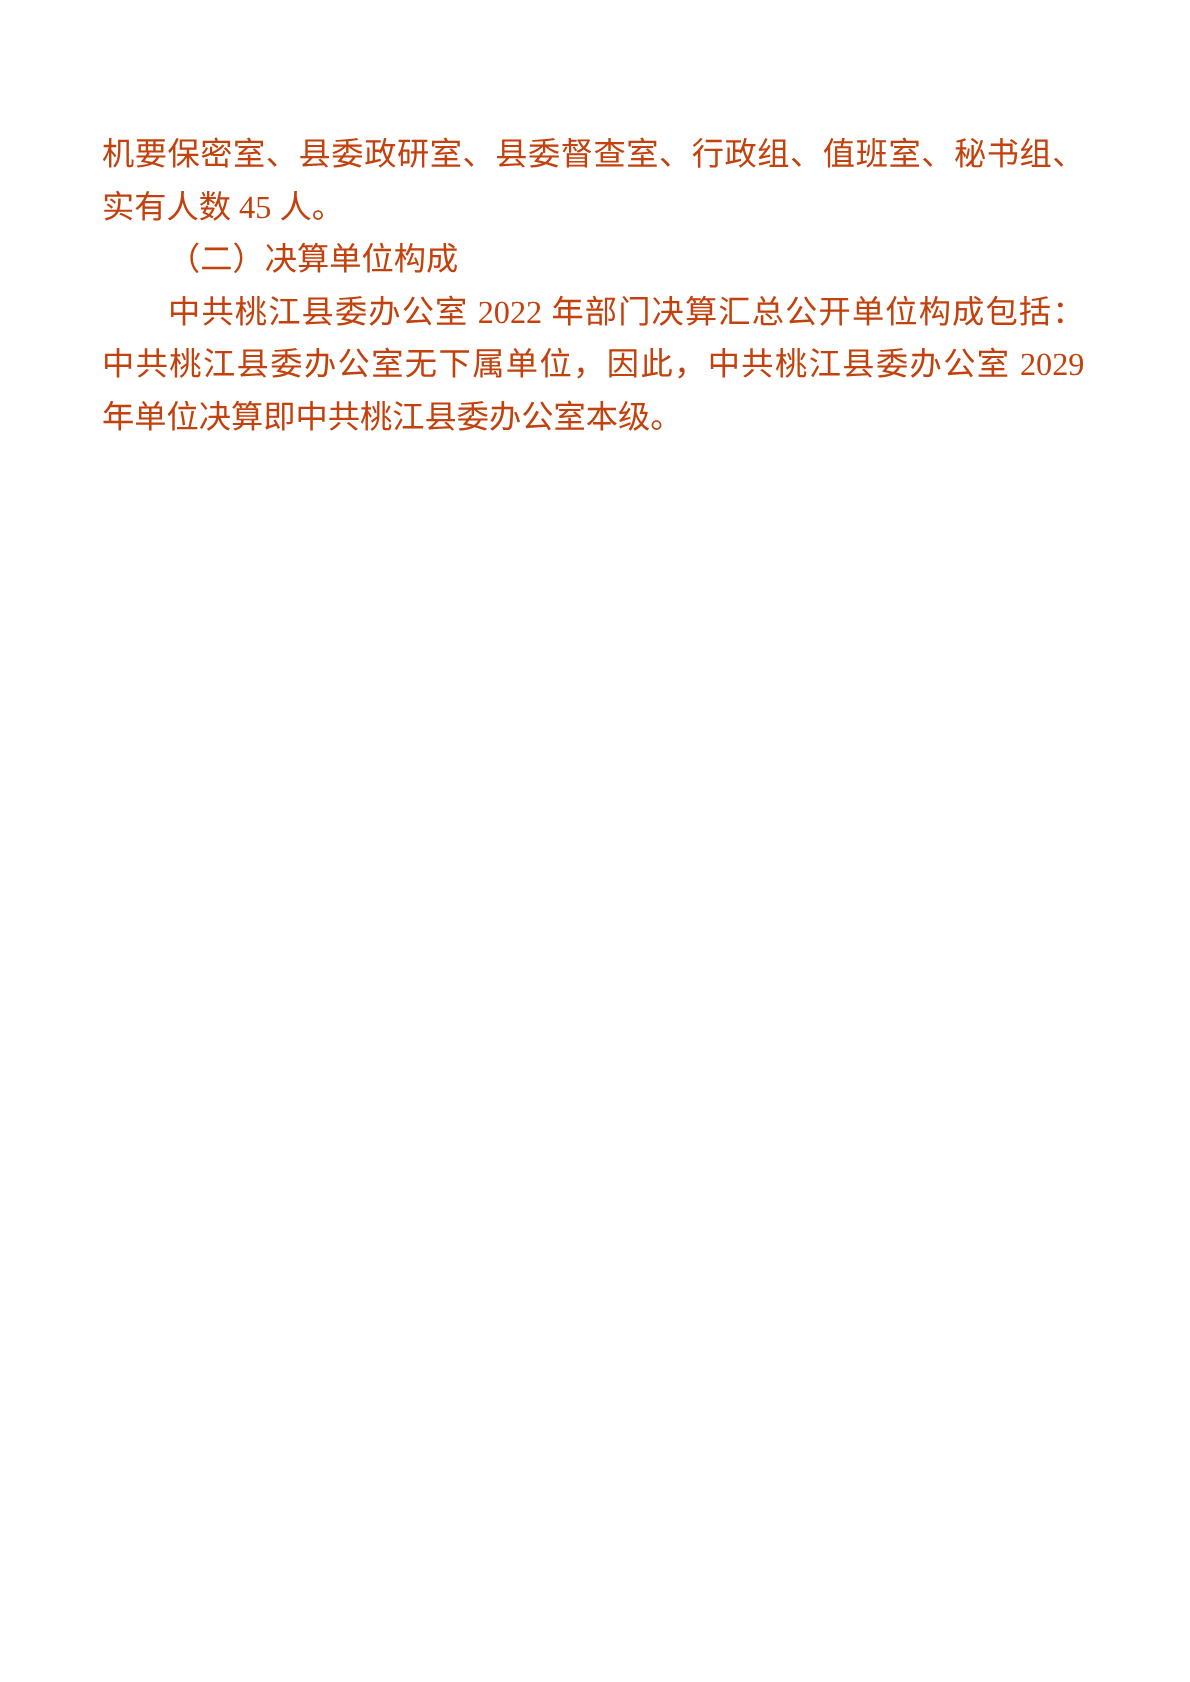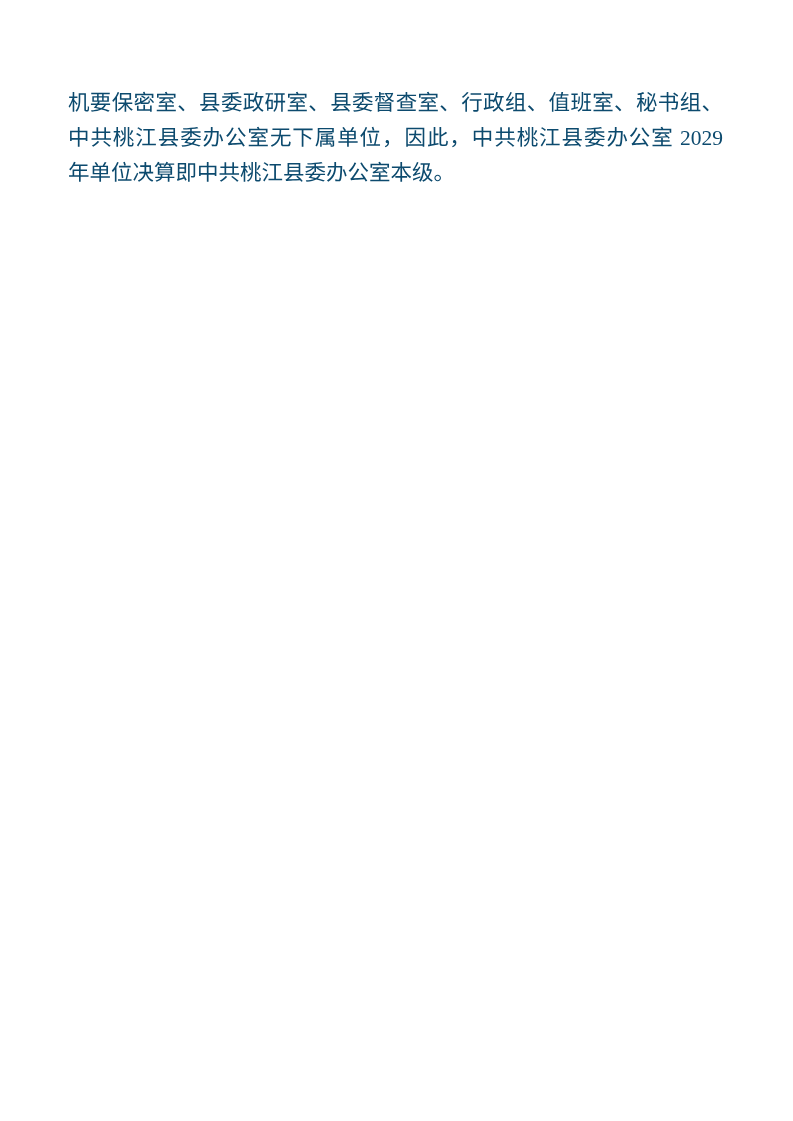--- a/index.html
+++ b/index.html
@@ -19,21 +19,21 @@
   .text-block {
     position: absolute;
     top: 86px;
     left: 68px;
     width: 655px;
   }
   .line {
     font-size: 21.5px;
     line-height: 34.9px;
     white-space: nowrap;
-    color: #0c4a6e;
+    color: #c2410c;
     letter-spacing: 0;
   }
   
   .line.fill {
     white-space: normal;
     text-align: justify;
     text-align-last: justify;
     text-justify: inter-character;
   }
   
@@ -48,21 +48,24 @@
 </head>
 <body>
 
 <div class="page">
   <div class="text-block">
 
     <div class="line fill">机要保密室、县委政研室、县委督查室、行政组、值班室、秘书组、</div>
 
 
 
+    <div class="line">实有人数 45 人。</div>
 
+    <div class="line indent">（二）决算单位构成</div>
 
+    <div class="line fill indent">中共桃江县委办公室 2022 年部门决算汇总公开单位构成包括：</div>
 
     <div class="line fill">中共桃江县委办公室无下属单位，因此，中共桃江县委办公室 2029</div>
 
     <div class="line">年单位决算即中共桃江县委办公室本级。</div>
 
   </div>
 </div>
 
 </body></html>

